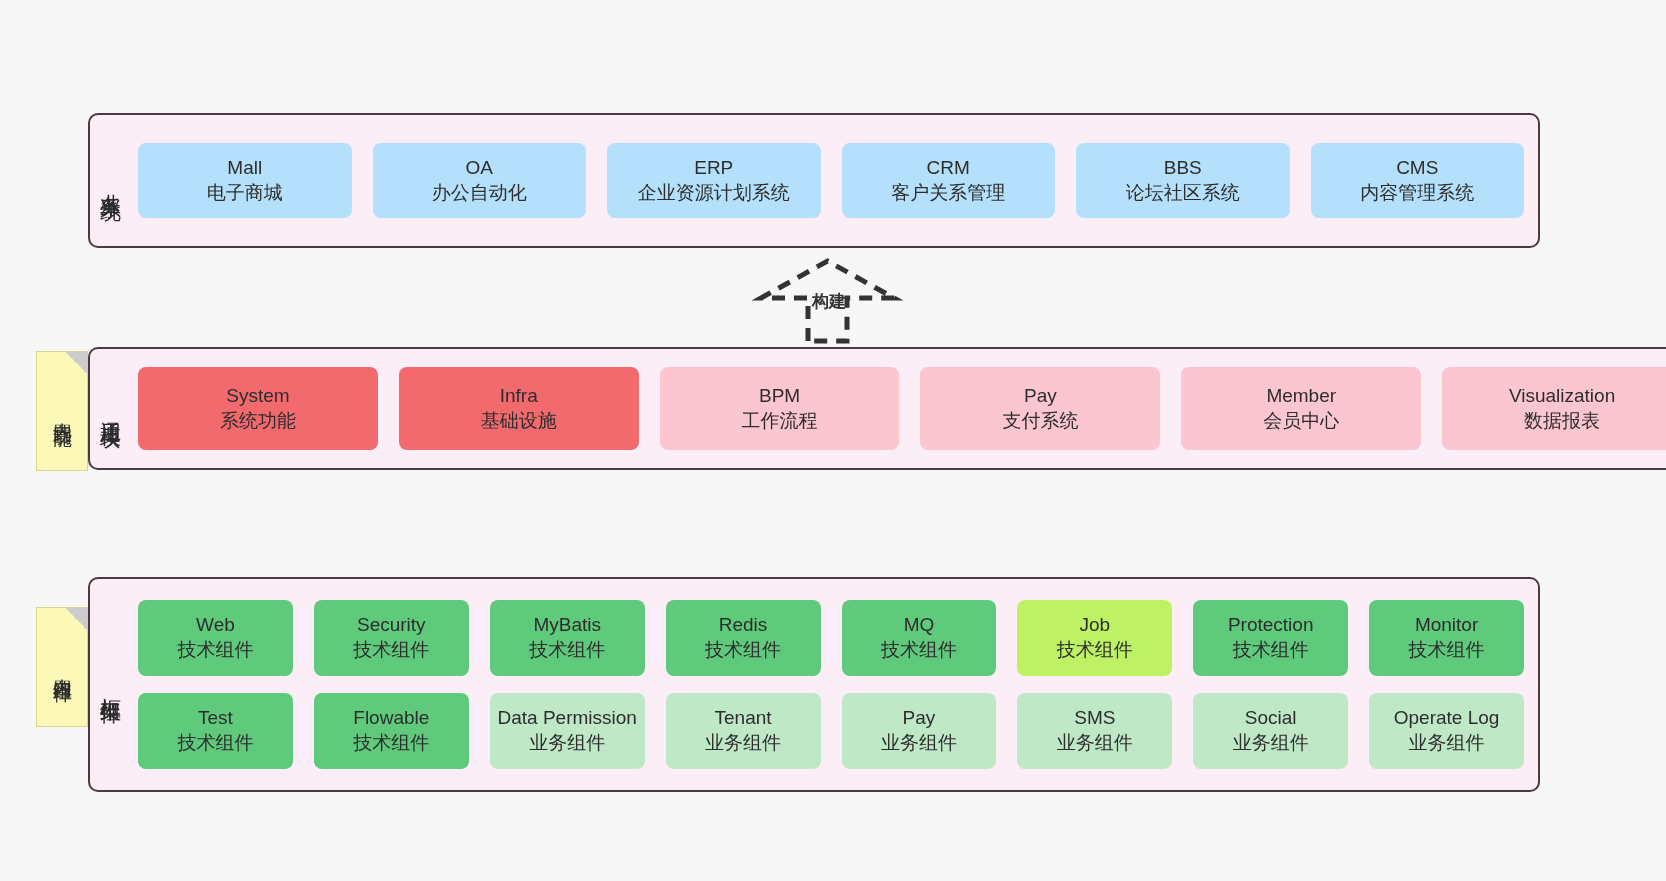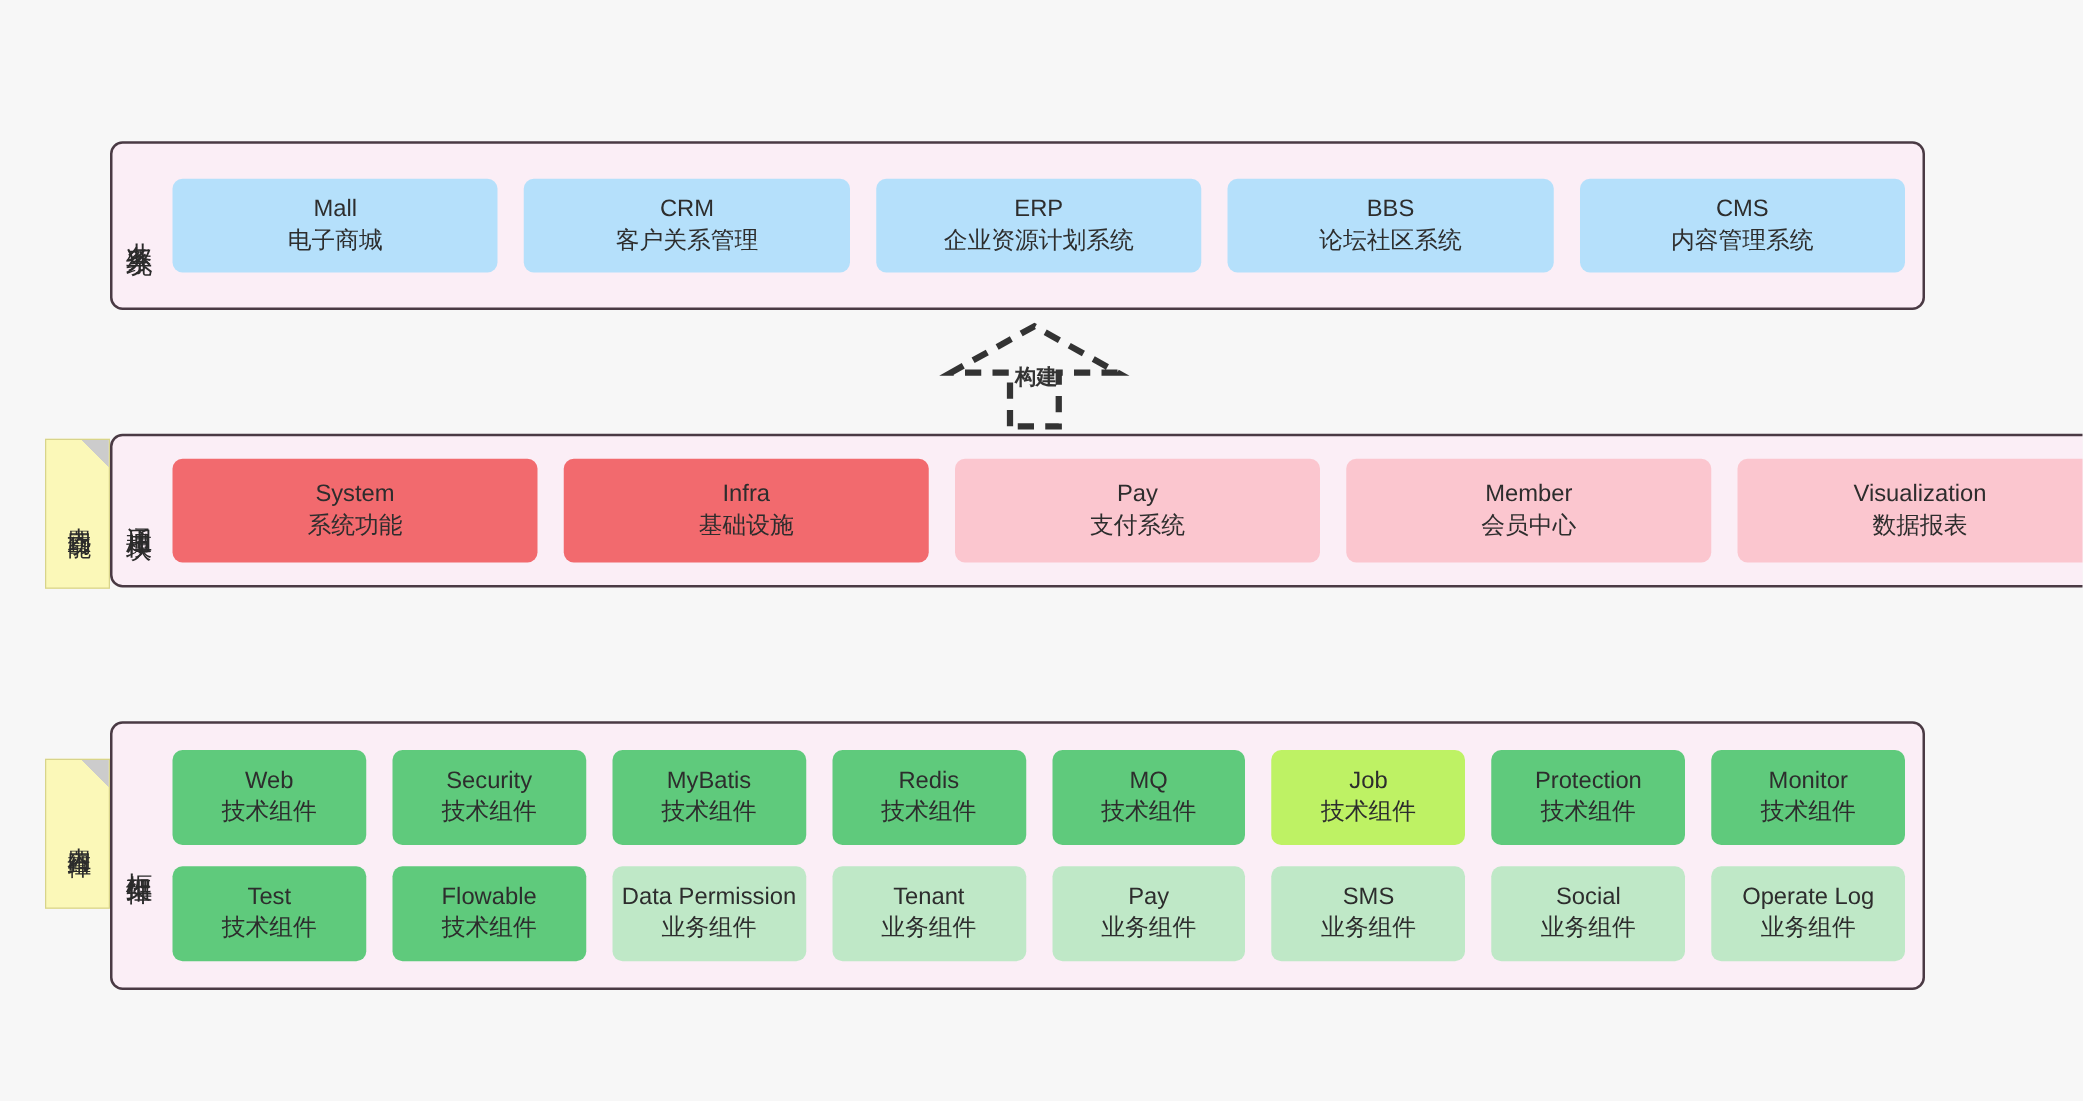--- a/index.html
+++ b/index.html
@@ -136,26 +136,30 @@
 
   <div class="layer" id="layer-business">
     <div class="layer-title">业务系统</div>
     <div class="layer-body">
       <div class="row">
         <div class="node" style="background:#b5e0fb">
           <span class="l1">Mall</span>
           <span class="l2">电子商城</span>
         </div>
         <div class="node" style="background:#b5e0fb">
+          <span class="l1">OA</span>
+          <span class="l2">办公自动化</span>
+        </div>
+        <div class="node" style="background:#b5e0fb">
+          <span class="l1">ERP</span>
+          <span class="l2">企业资源计划系统</span>
+        </div>
+        <div class="node" style="background:#b5e0fb">
           <span class="l1">CRM</span>
           <span class="l2">客户关系管理</span>
-        </div>
-        <div class="node" style="background:#b5e0fb">
-          <span class="l1">ERP</span>
-          <span class="l2">企业资源计划系统</span>
         </div>
         <div class="node" style="background:#b5e0fb">
           <span class="l1">BBS</span>
           <span class="l2">论坛社区系统</span>
         </div>
         <div class="node" style="background:#b5e0fb">
           <span class="l1">CMS</span>
           <span class="l2">内容管理系统</span>
         </div>
       </div>
@@ -178,20 +182,24 @@
       <div class="row">
         <div class="node" style="background:#f26a6e">
           <span class="l1">System</span>
           <span class="l2">系统功能</span>
         </div>
         <div class="node" style="background:#f26a6e">
           <span class="l1">Infra</span>
           <span class="l2">基础设施</span>
         </div>
         <div class="node" style="background:#fbc6cf">
+          <span class="l1">BPM</span>
+          <span class="l2">工作流程</span>
+        </div>
+        <div class="node" style="background:#fbc6cf">
           <span class="l1">Pay</span>
           <span class="l2">支付系统</span>
         </div>
         <div class="node" style="background:#fbc6cf">
           <span class="l1">Member</span>
           <span class="l2">会员中心</span>
         </div>
         <div class="node" style="background:#fbc6cf">
           <span class="l1">Visualization</span>
           <span class="l2">数据报表</span>

